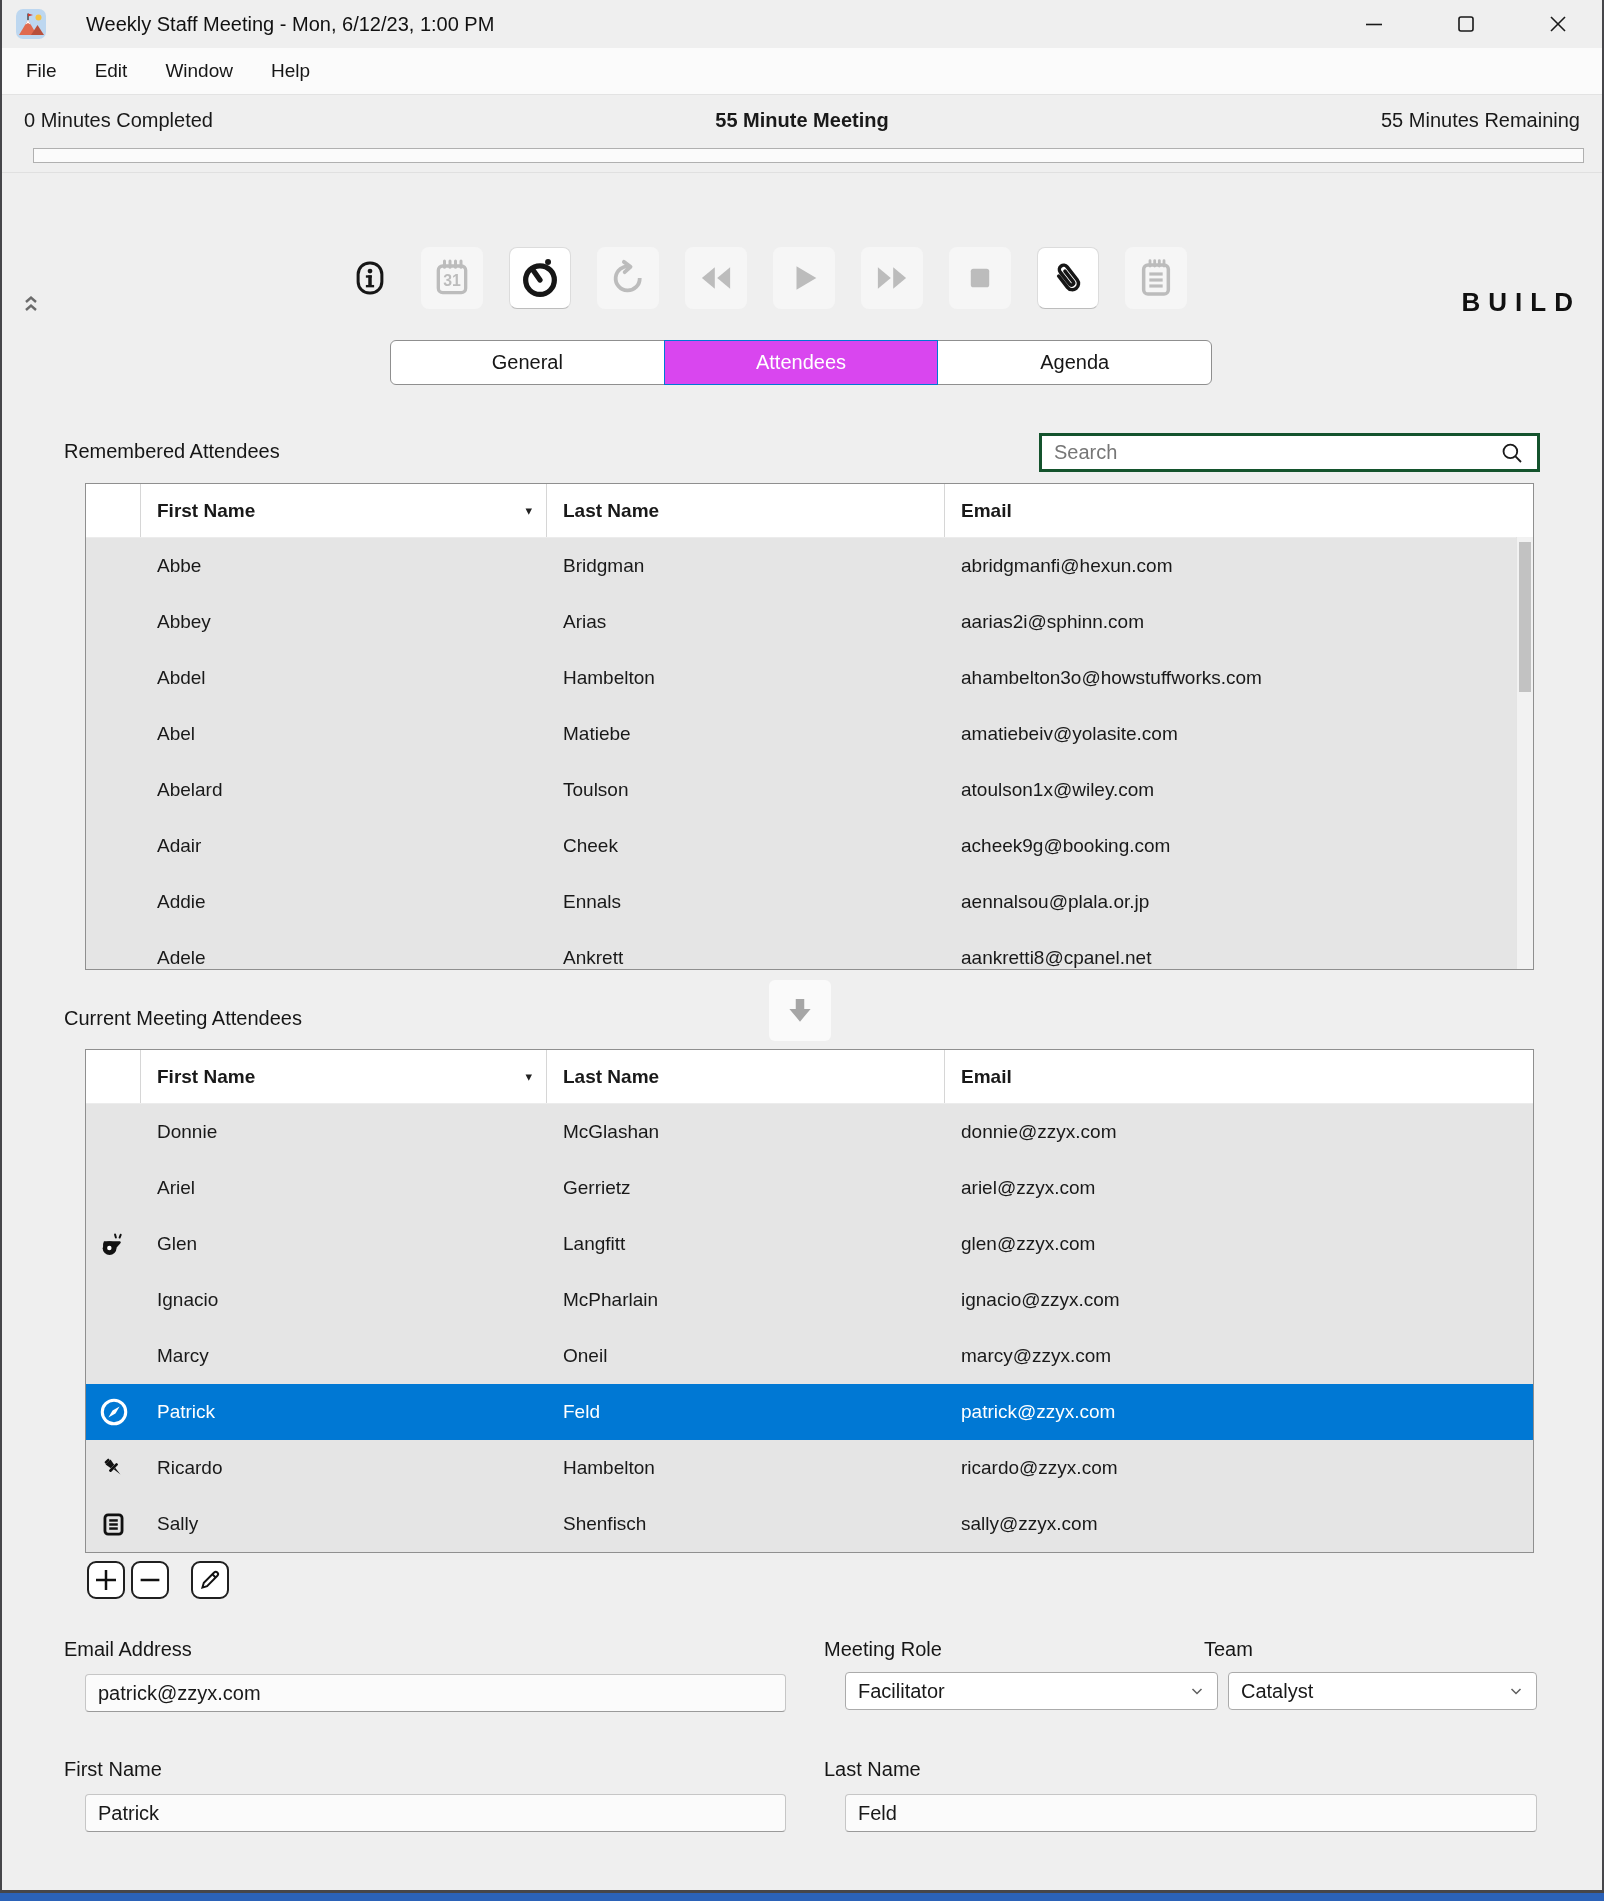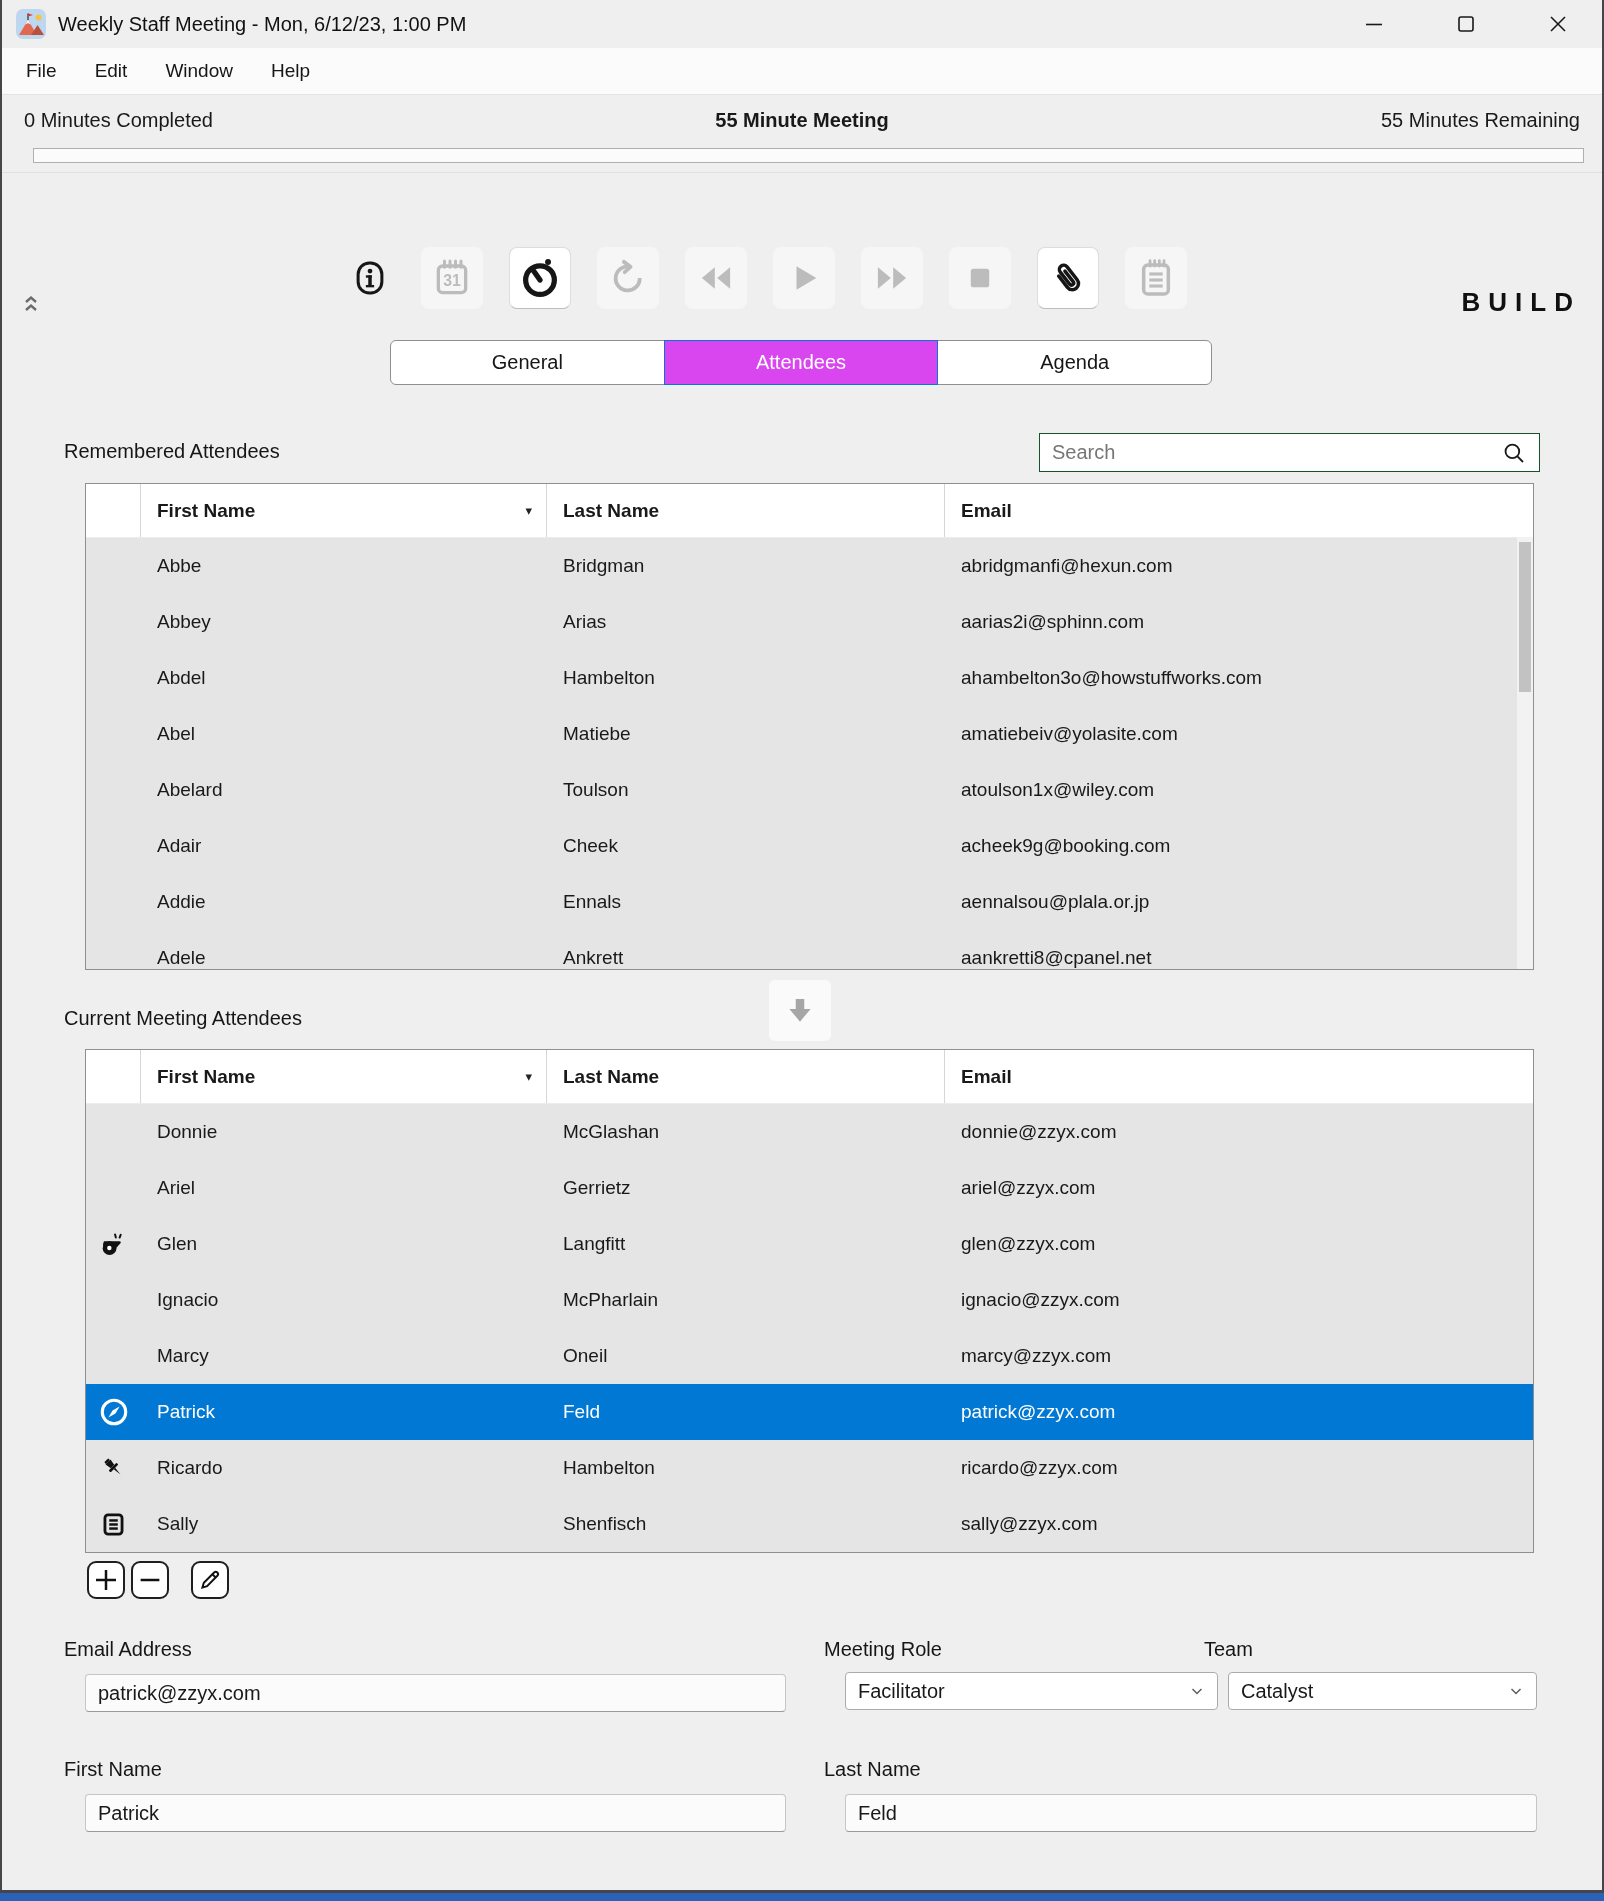--- a/index.html
+++ b/index.html
@@ -9,21 +9,21 @@
     font-family:"Liberation Sans", sans-serif;
     color:#191919;
     -webkit-font-smoothing:antialiased;
   }
   .frame-side{position:absolute;top:0;bottom:8px;width:2px;background:#46464a;z-index:50;}
   .frame-left{left:0}.frame-right{right:0}
   .frame-bottom{position:absolute;left:0;right:0;bottom:8px;height:3px;background:#46464a;z-index:50;}
   .taskbar-strip{position:absolute;left:0;right:0;bottom:0;height:8px;background:#2b62b8;z-index:49;}
 
   
-  .titlebar{position:absolute;left:2px;right:2px;top:0;height:48px;background:#efefef;display:flex;align-items:center;}
+  .titlebar{position:absolute;left:2px;right:2px;top:0;height:48px;background:#efefef;display:flex;align-items:center;gap:28px;}
   .app-icon{width:30px;height:30px;margin-left:14px;flex:0 0 auto;}
   .title-text{margin-left:12px;font-size:20px;color:#111;}
   .win-controls{margin-left:auto;display:flex;align-items:center;gap:52px;margin-right:24px;}
   .win-btn{width:40px;height:34px;display:flex;align-items:center;justify-content:center;cursor:default;}
 
   
   .menubar{position:absolute;left:2px;right:2px;top:48px;height:46px;background:#fbfbfb;border-bottom:1px solid #e3e3e3;display:flex;align-items:center;gap:38px;padding-left:24px;font-size:19px;}
   .menu-item{color:#161616;}
 
   
@@ -46,21 +46,21 @@
 
   
   .tabbar{position:absolute;left:390px;top:340px;width:822px;height:45px;display:flex;}
   .tab{flex:1;display:flex;align-items:center;justify-content:center;font-size:20px;background:#ffffff;border:1px solid #8f8f8f;box-sizing:border-box;margin-left:-1px;color:#161616;}
   .tab:first-child{margin-left:0;border-radius:6px 0 0 6px;}
   .tab:last-child{border-radius:0 6px 6px 0;}
   .tab.active{background:#d946ef;border-color:#0078d4;color:#ffffff;z-index:2;}
 
   
   .section-label{position:absolute;left:64px;font-size:20px;color:#161616;}
-  .searchbox{position:absolute;left:1039px;top:433px;width:501px;height:39px;background:#fff;border:1px solid #14532d;box-sizing:border-box;display:flex;align-items:center;}
+  .searchbox{position:absolute;left:1039px;top:433px;width:501px;height:39px;background:#fff;border:3px solid #14532d;box-sizing:border-box;display:flex;align-items:center;}
   .searchbox input{border:none;outline:none;flex:1;font-size:20px;font-family:inherit;color:#191919;padding-left:12px;background:transparent;}
   .searchbox input::placeholder{color:#767676;}
   .search-icon{margin-right:12px;flex:0 0 auto;}
 
   
   .atable{position:absolute;left:85px;width:1449px;background:#fff;border:1px solid #8f8f8f;box-sizing:border-box;}
   .thead{display:flex;height:53px;align-items:center;font-weight:bold;font-size:19px;border-bottom:1px solid #ececec;position:relative;background:#fff;}
   .th{box-sizing:border-box;padding-left:16px;height:100%;display:flex;align-items:center;border-right:1px solid #d6d6d6;position:relative;}
   .th:last-child{border-right:none;}
   .th-gutter{width:55px;padding-left:0;}

